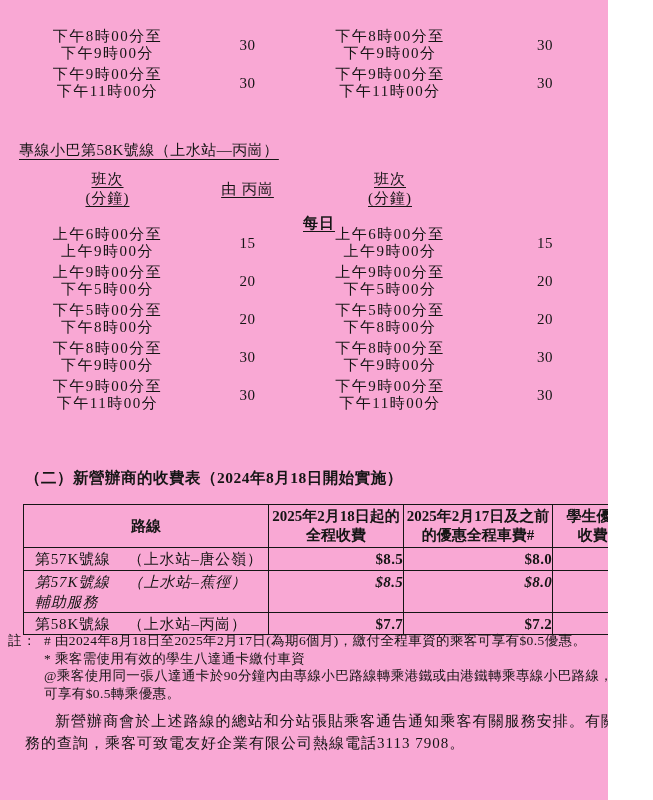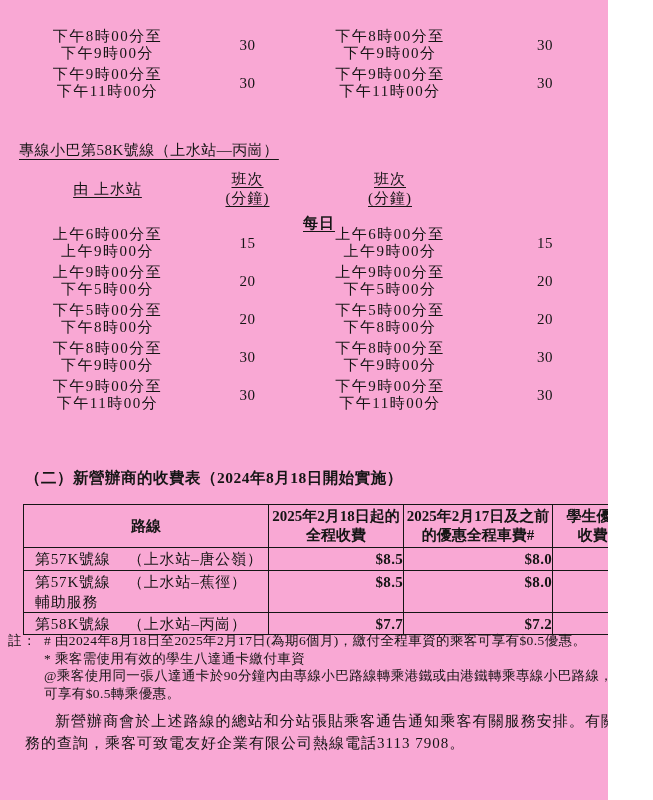--- a/index.html
+++ b/index.html
@@ -59,21 +59,21 @@
   .fare-table th, .fare-table td { border:1.5px solid #151515; }
   .fare-table th {
     font-weight:bold; font-size:15px; line-height:19px;
     text-align:center; white-space:pre-line; padding:2px 0; vertical-align:middle;
   }
   .fare-table td { vertical-align:top; font-size:15px; line-height:20px; padding-top:1px; }
   .fare { font-weight:bold; text-align:right; letter-spacing:0.3px; }
   .route-cell { padding-left:11px; letter-spacing:0.8px; }
   .rname { display:inline-block; min-width:93px; }
   .rnote { line-height:20px; }
-  tr.hr { height:42px; } tr.r1 { height:23px; } tr.r2 { height:38px; } tr.r3 { height:22px; }
+  tr.hr { height:42px; } tr.r1 { height:23px; } tr.r2 { height:38px;font-style:italic; } tr.r3 { height:22px; }
 
   
   .notes { position:absolute; top:632px; left:8px; display:flex; }
   .notes-label { width:36px; font-size:13.5px; line-height:17.5px; letter-spacing:1px; }
   .notes-body { width:606px; }
   .note-item {
     font-size:13.5px; line-height:17.5px; white-space:pre-line; letter-spacing:0.4px;
   }
 
   
@@ -104,25 +104,25 @@
       <div class="time">下午9時00分至
 下午11時00分</div>
       <div class="freq">30</div>
     </div>
   </div>
 
   <div class="route-title">專線小巴第58K號線（上水站—丙崗）</div>
 
   <div class="hrow">
     <div class="hcell">
-      <span class="u">由 上水站</span>
-    </div>
-    <div class="hcell">
       <span class="u">班次</span>
       <span class="u">(分鐘)</span>
+    </div>
+    <div class="hcell">
+      <span class="u">由 丙崗</span>
     </div>
     <div class="hcell">
       <span class="u">班次</span>
       <span class="u">(分鐘)</span>
     </div>
   </div>
 
   <div class="daily">每日</div>
 
   <div class="rows-58k">

